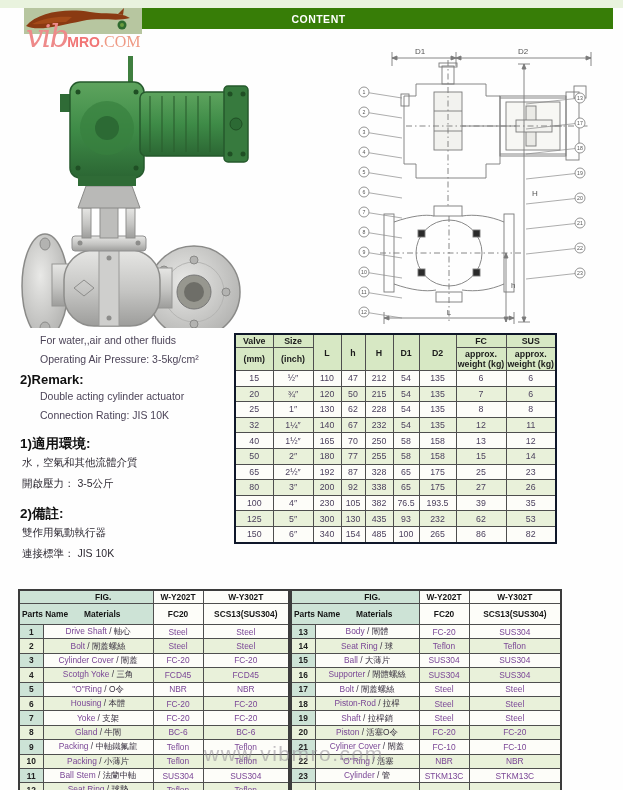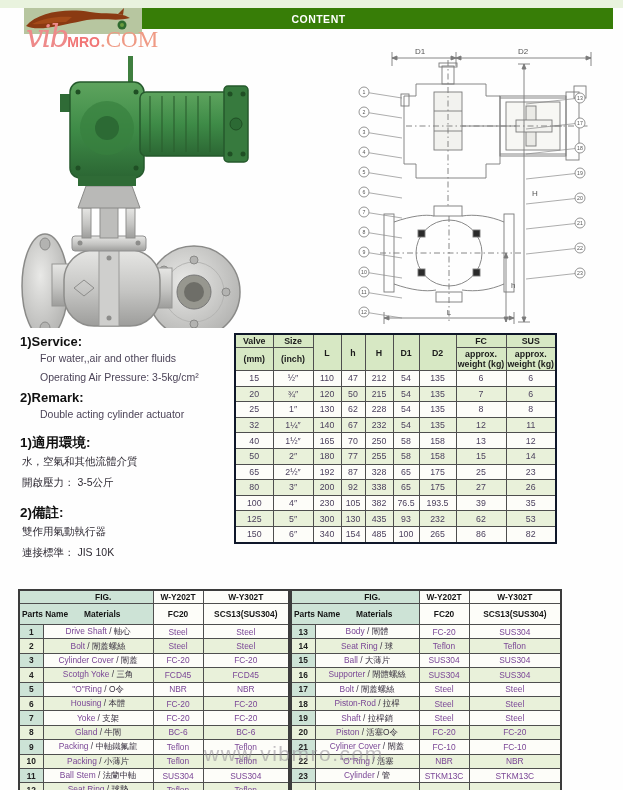--- a/index.html
+++ b/index.html
@@ -9,21 +9,21 @@
   .topstrip{position:absolute;left:0;top:0;width:623px;height:8px;background:#e9f3de;}
   .navbar{position:absolute;left:24px;top:8px;right:10px;height:21px;background:#377d07;
           display:flex;align-items:center;justify-content:center;}
   .navbar span{color:#fff;font-weight:bold;font-size:10.5px;letter-spacing:.5px;}
   .logo{position:absolute;left:24px;top:8px;width:118px;height:26px;background:#b7c6a0;}
   .logo svg{position:absolute;left:-6px;top:-4px;overflow:visible;}
   .logotext{position:absolute;left:2px;top:10px;white-space:nowrap;}
   .logotext .script{font-family:"DejaVu Serif",serif;font-style:italic;font-size:31px;
                     color:#ee8a8a;letter-spacing:-2px;}
   .logotext .brand{font-family:"Liberation Sans",sans-serif;font-weight:bold;font-size:14px;color:#f17575;}
-  .logotext .domain{font-family:"Liberation Serif",serif;font-size:23px;color:#ef9a85;}
+  .logotext .domain{font-family:"Liberation Serif",serif;font-size:16px;color:#ef9a85;}
   
   .photo{position:absolute;left:12px;top:56px;}
   .drawing{position:absolute;left:356px;top:36px;}
   .drawing text{font-family:"Liberation Sans",sans-serif;}
   
   .service{position:absolute;left:20px;top:334px;width:214px;}
   .service .h-en{font-size:13px;font-weight:bold;color:#101010;margin:0 0 3px 0;}
   .service .b-en{font-size:10.5px;color:#4c4458;margin:0 0 7px 20px;}
   .service .h-zh{font-size:13.5px;font-weight:bold;color:#101010;margin:14px 0 3px 0;}
   .service .b-zh{font-size:10.5px;color:#2e2a33;margin:0 0 7px 2px;}
@@ -295,25 +295,25 @@
         <line x1="224" y1="212" x2="170" y2="218" stroke="#8a8a8a" stroke-width="0.7"></line>
         <circle cx="224" cy="212" r="5" fill="#fff" stroke="#7a7a7a" stroke-width="0.8"></circle>
         <text x="224" y="214" font-size="5.2" text-anchor="middle" fill="#555">22</text>
         <line x1="224" y1="237" x2="170" y2="243" stroke="#8a8a8a" stroke-width="0.7"></line>
         <circle cx="224" cy="237" r="5" fill="#fff" stroke="#7a7a7a" stroke-width="0.8"></circle>
         <text x="224" y="239" font-size="5.2" text-anchor="middle" fill="#555">23</text>
       </g>
   </svg>
 
   <div class="service">
-    <div class="h-en">1)Service:</div>
     <div class="b-en">For water,,air and other fluids</div>
     <div class="b-en">Operating Air Pressure: 3-5kg/cm²</div>
     <div class="h-en">2)Remark:</div>
     <div class="b-en">Double acting cylinder actuator</div>
+    <div class="b-en">Connection Rating: JIS 10K</div>
     <div class="h-zh">1)適用環境:</div>
     <div class="b-zh">水，空氣和其他流體介質</div>
     <div class="b-zh">開啟壓力：  3-5公斤</div>
     <div class="h-zh">2)備註:</div>
     <div class="b-zh">雙作用氣動執行器</div>
     <div class="b-zh">連接標準：  JIS 10K</div>
   </div>
 
   <table class="spec">
     <colgroup>

